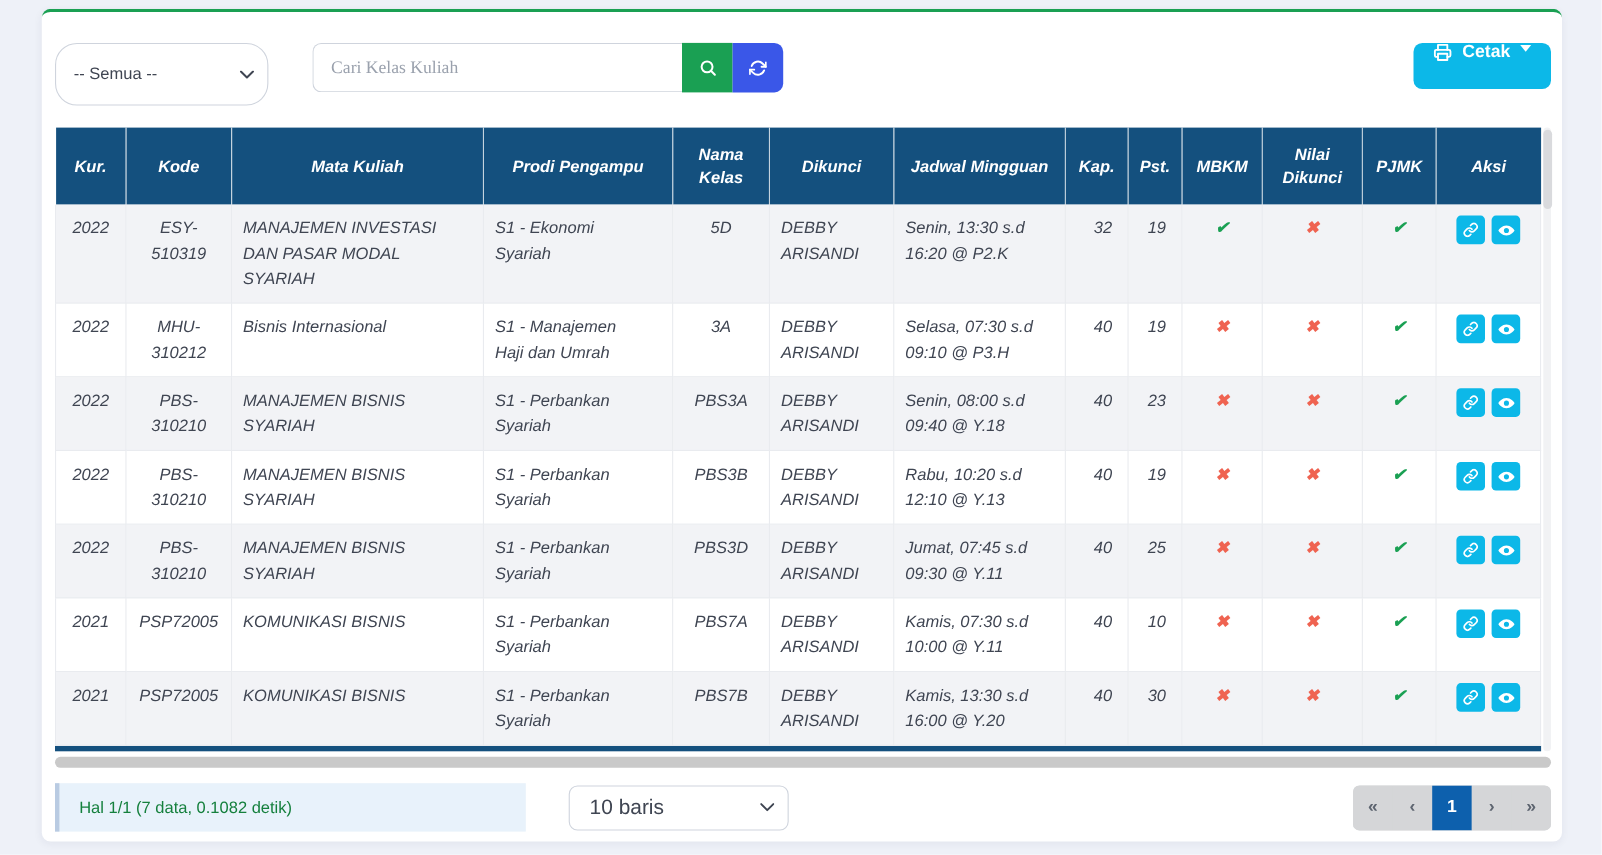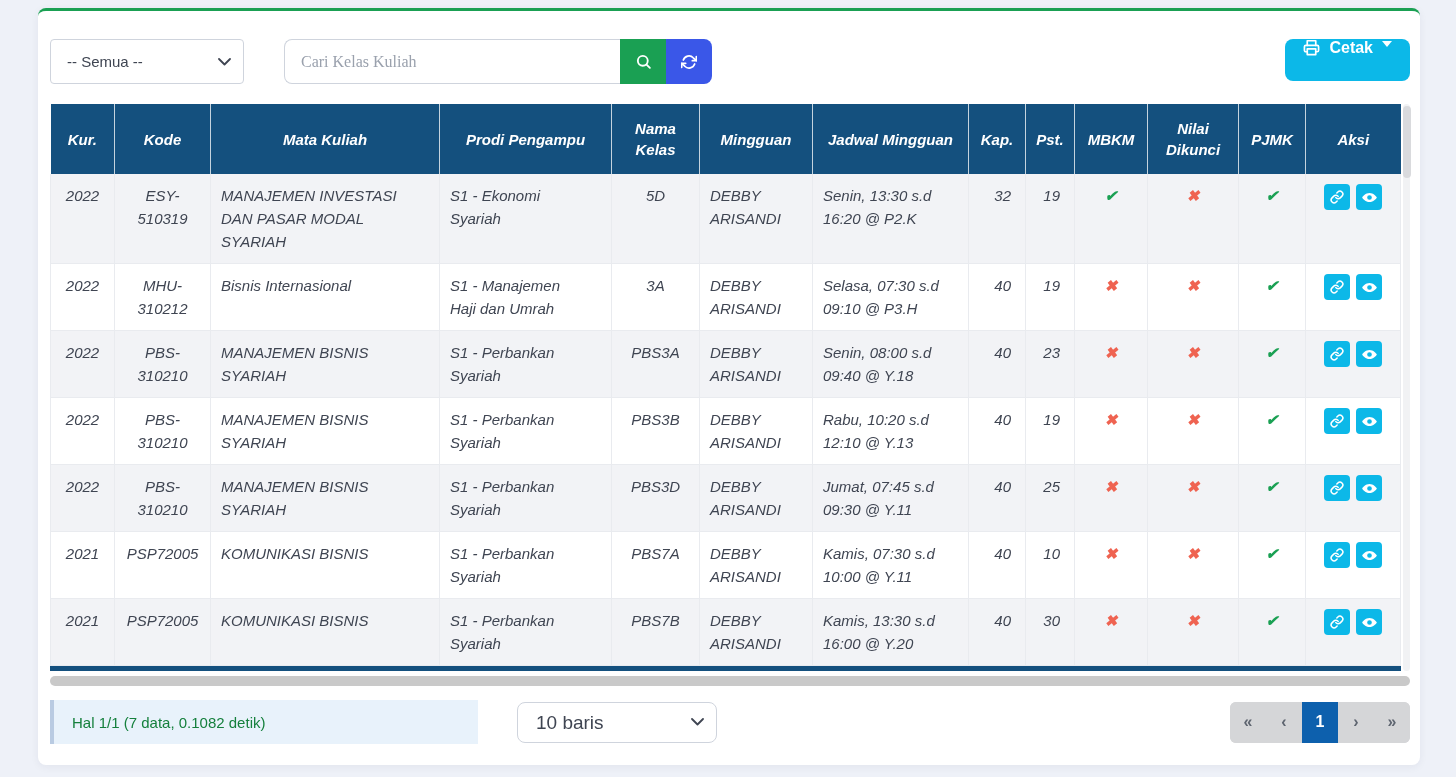--- a/index.html
+++ b/index.html
@@ -19,22 +19,22 @@
     border-radius: 8px;
     box-shadow: 0 2px 8px rgba(30,40,60,0.06);
     padding: 28px 10px 0 12px;
   }
 
   
   .toolbar { display: flex; align-items: flex-start; }
   .select-wrap { position: relative; }
   .select-wrap select {
     appearance: none; -webkit-appearance: none;
-    width: 194px; height: 45px;
-    border: 1px solid #cfd4dd; border-radius: 4px;
+    width: 194px; height: 57px;
+    border: 1px solid #cfd4dd; border-radius: 20px;
     padding: 0 34px 0 16px;
     font-family: "Liberation Sans", sans-serif;
     font-size: 15px; color: #3f4552;
     background: #fff; outline: none;
   }
   .select-wrap .chev {
     position: absolute; right: 13px; top: 50%;
     transform: translateY(-50%); pointer-events: none;
   }
   .search-group { display: flex; margin-left: 40px; }
@@ -207,21 +207,21 @@
             <col class="c12">
             <col class="c13">
         </colgroup>
         <thead>
           <tr>
             <th>Kur.</th>
             <th>Kode</th>
             <th>Mata Kuliah</th>
             <th>Prodi Pengampu</th>
             <th>Nama Kelas</th>
-            <th>Mingguan</th>
+            <th>Dikunci</th>
             <th>Jadwal Mingguan</th>
             <th>Kap.</th>
             <th>Pst.</th>
             <th>MBKM</th>
             <th>Nilai Dikunci</th>
             <th>PJMK</th>
             <th>Aksi</th>
           </tr>
         </thead>
         <tbody id="table-body">

